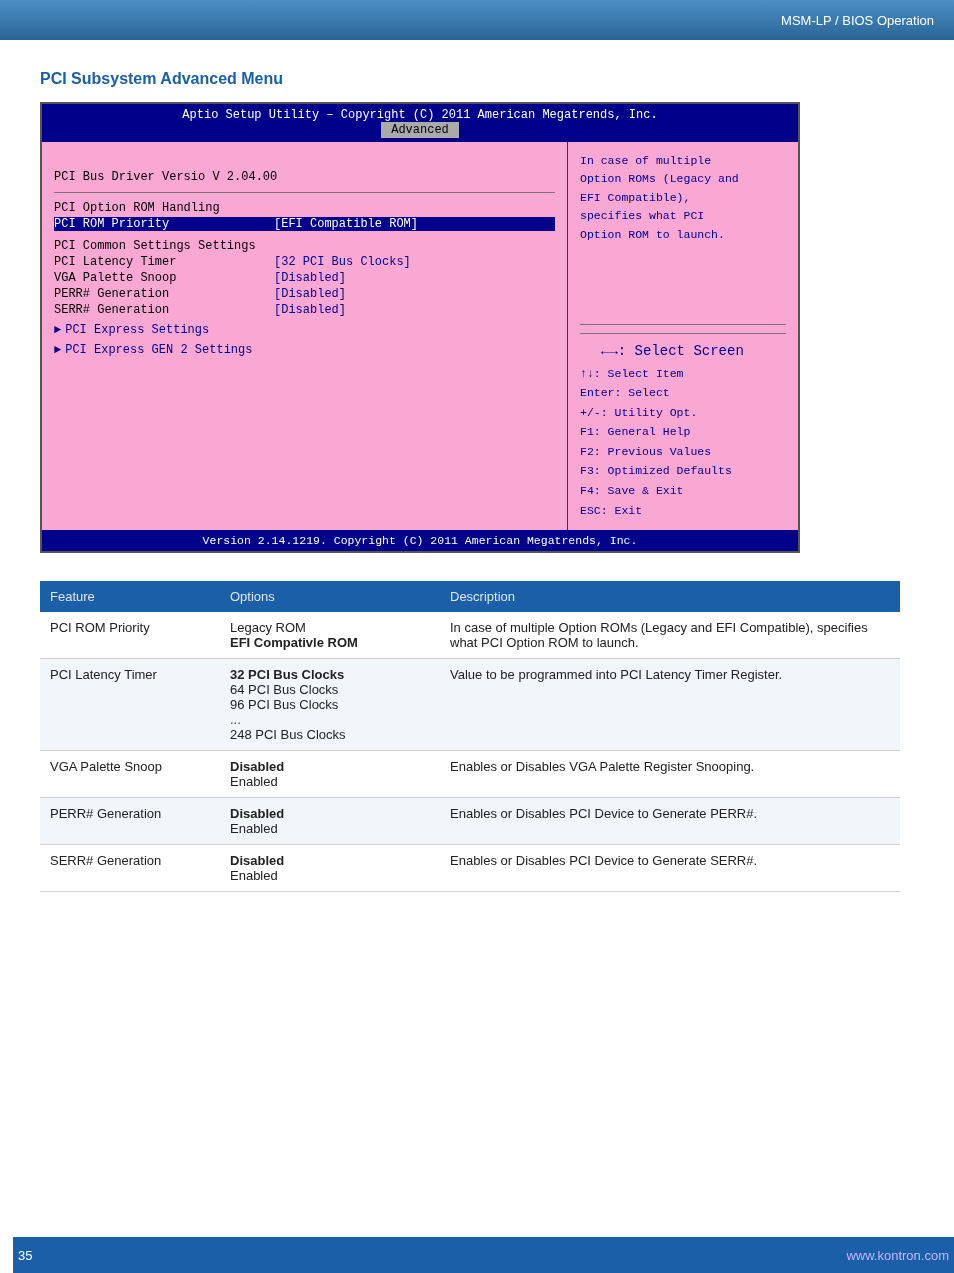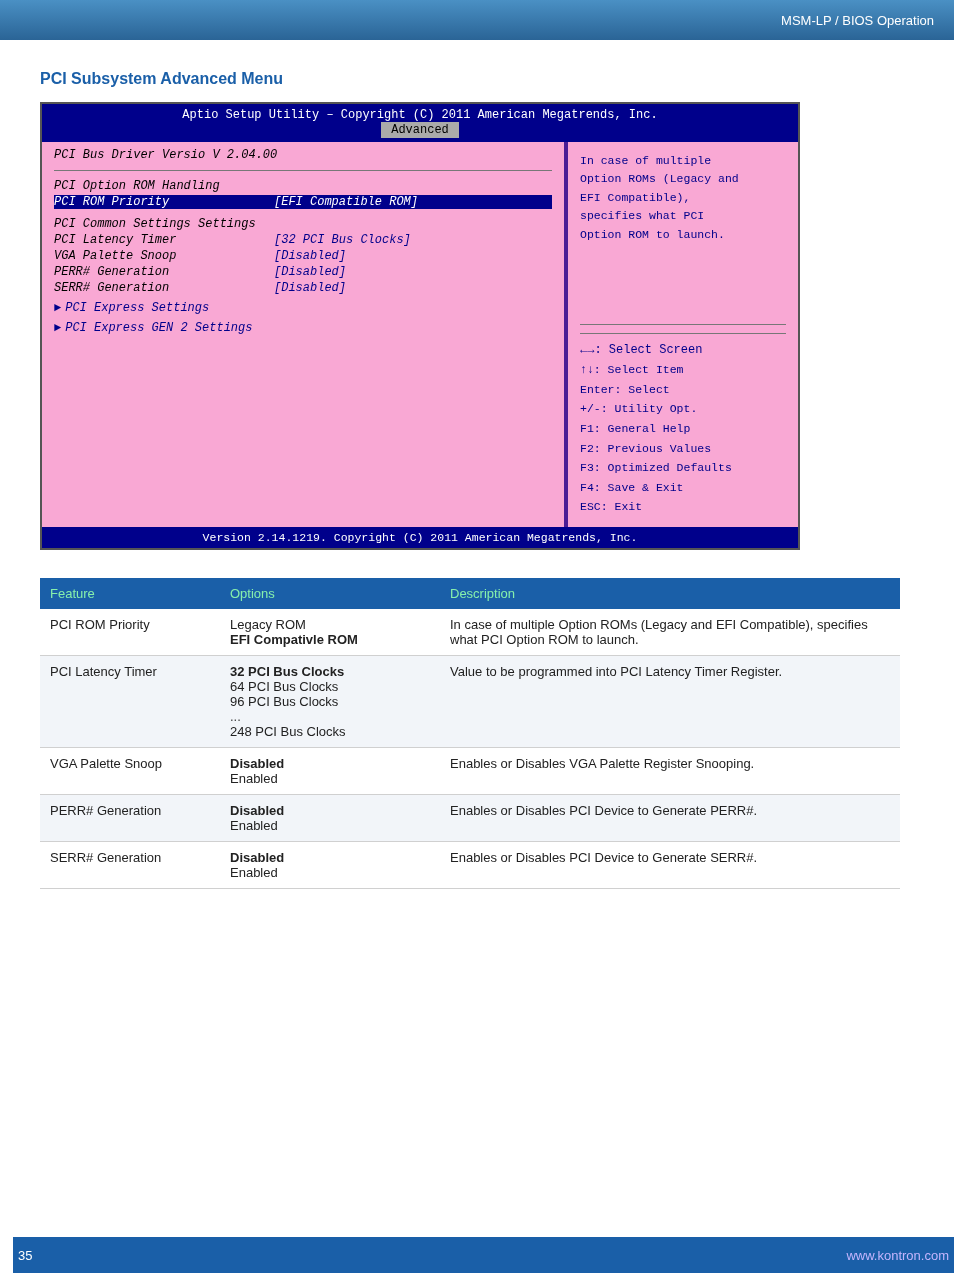--- a/index.html
+++ b/index.html
@@ -68,23 +68,22 @@
       font-size: 12px;
     }
 
     .bios-body {
       display: flex;
       min-height: 340px;
     }
 
     .bios-left {
       flex: 1;
-      padding: 6px 12px;
-      border-right: 4px solid #4c1d95;
-      font-style: italic;
+      padding: 28px 12px;
+      border-right: 1px solid #4c1d95;
     }
 
     .bios-right {
       width: 230px;
       padding: 10px 12px;
       color: #00008b;
       font-family: 'Courier New', Courier, monospace;
       font-size: 11.5px;
     }
 
@@ -177,21 +176,21 @@
     }
 
     .data-table {
       width: 100%;
       border-collapse: collapse;
       font-size: 13px;
     }
 
     .data-table thead tr {
       background: #1a5fa8;
-      color: #86efac;
+      color: #e5e5e5;
     }
 
     .data-table thead th {
       padding: 8px 10px;
       text-align: left;
       font-weight: normal;
       font-size: 13px;
     }
 
     .data-table tbody tr {
@@ -321,21 +320,21 @@
           <span>In case of multiple</span><br>
           <span>Option ROMs (Legacy and</span><br>
           <span>EFI Compatible),</span><br>
           <span>specifies what PCI</span><br>
           <span>Option ROM to launch.</span>
         </div>
 
         <hr class="bios-divider" style="margin-top: 80px;">
 
         <div class="bios-key-help">
-          <div style="color:#00008b; font-family:'Courier New',monospace; font-size:12px; line-height:1.7;">←→: Select Screen</div>
+          <div style="color:#00008b; font-family:'Courier New',monospace; font-size:14px; line-height:1.7;margin-left:21px;">←→: Select Screen</div>
           <div style="color:#00008b; font-family:'Courier New',monospace; font-size:11.5px; line-height:1.7;">↑↓: Select Item</div>
           <div style="color:#00008b; font-family:'Courier New',monospace; font-size:11.5px; line-height:1.7;">Enter: Select</div>
           <div style="color:#00008b; font-family:'Courier New',monospace; font-size:11.5px; line-height:1.7;">+/-: Utility Opt.</div>
           <div style="color:#00008b; font-family:'Courier New',monospace; font-size:11.5px; line-height:1.7;">F1:  General Help</div>
           <div style="color:#00008b; font-family:'Courier New',monospace; font-size:11.5px; line-height:1.7;">F2:  Previous Values</div>
           <div style="color:#00008b; font-family:'Courier New',monospace; font-size:11.5px; line-height:1.7;">F3:  Optimized Defaults</div>
           <div style="color:#00008b; font-family:'Courier New',monospace; font-size:11.5px; line-height:1.7;">F4:  Save &amp; Exit</div>
           <div style="color:#00008b; font-family:'Courier New',monospace; font-size:11.5px; line-height:1.7;">ESC: Exit</div>
         </div>
       </div>

